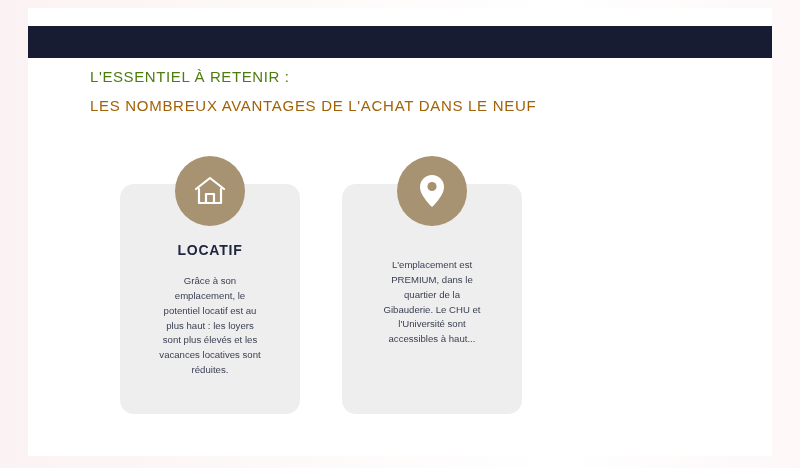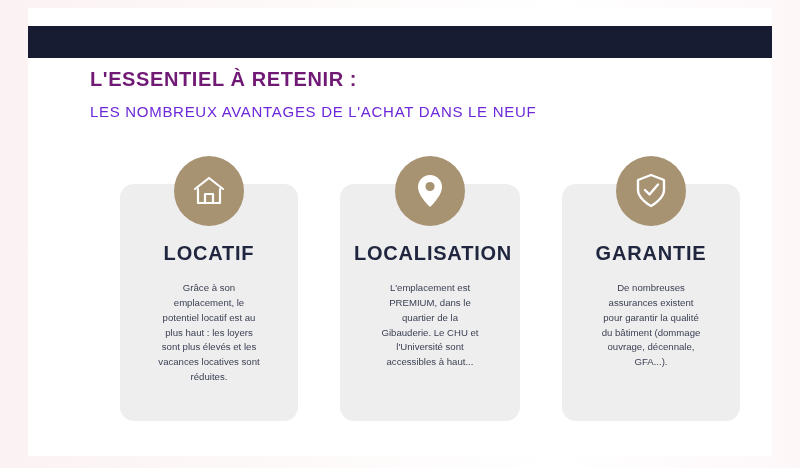--- a/index.html
+++ b/index.html
@@ -36,30 +36,30 @@
     height: 32px;
     background: #171c33;
   }
   .headings {
     position: absolute;
     left: 62px;
     top: 60px;
     width: 640px;
   }
   .title-main {
-    font-size: 20px;
-    font-weight: bold;
-    color: #701a75;
+    font-size: 15px;
+    font-weight: normal;
+    color: #4d7c0f;
     letter-spacing: 0.6px;
     margin: 0 0 12px 0;
   }
   .title-sub {
     font-size: 15px;
     font-weight: normal;
-    color: #6d28d9;
+    color: #a16207;
     letter-spacing: 0.7px;
     margin: 0;
   }
   .cards {
     position: absolute;
     left: 92px;
     top: 176px;
     width: 620px;
     display: flex;
     gap: 42px;
@@ -83,21 +83,21 @@
     border-radius: 50%;
     background: #a79272;
     display: flex;
     align-items: center;
     justify-content: center;
   }
   .card-icon svg {
     display: block;
   }
   .card-title {
-    font-size: 20px;
+    font-size: 14px;
     font-weight: bold;
     color: #20263f;
     letter-spacing: 0.8px;
     margin: 0 0 12px 0;
   }
   .card-body {
     font-size: 9.6px;
     line-height: 1.55;
     color: #3a3f52;
     margin: 16px;
@@ -131,30 +131,19 @@
         <p class="card-body">Grâce à son emplacement, le potentiel locatif est au plus haut : les loyers sont plus élevés et les vacances locatives sont réduites.</p>
       </div>
 
       <div class="card">
         <div class="card-icon">
           <svg width="30" height="38" viewBox="0 0 30 38" fill="#ffffff">
             <path d="M15 3 C8.4 3 3 8.4 3 15 C3 24 15 35 15 35 C15 35 27 24 27 15 C27 8.4 21.6 3 15 3 Z"></path>
             <circle cx="15" cy="14.5" r="4.6" fill="#a79272"></circle>
           </svg>
         </div>
-        <p class="card-title">LOCALISATION</p>
         <p class="card-body">L'emplacement est PREMIUM, dans le quartier de la Gibauderie. Le CHU et l'Université sont accessibles à haut...</p>
       </div>
 
-      <div class="card">
-        <div class="card-icon">
-          <svg width="34" height="38" viewBox="0 0 34 38" fill="none" stroke="#ffffff" stroke-width="2.4" stroke-linecap="round" stroke-linejoin="round">
-            <path d="M17 3 L30 8 V18 C30 27 17 34 17 34 C17 34 4 27 4 18 V8 Z"></path>
-            <path d="M11 18 L15.5 22.5 L24 12.5"></path>
-          </svg>
-        </div>
-        <p class="card-title">GARANTIE</p>
-        <p class="card-body">De nombreuses assurances existent pour garantir la qualité du bâtiment (dommage ouvrage, décennale, GFA...).</p>
-      </div>
 
     </div>
   </div>
 </div>
 
 </body></html>

